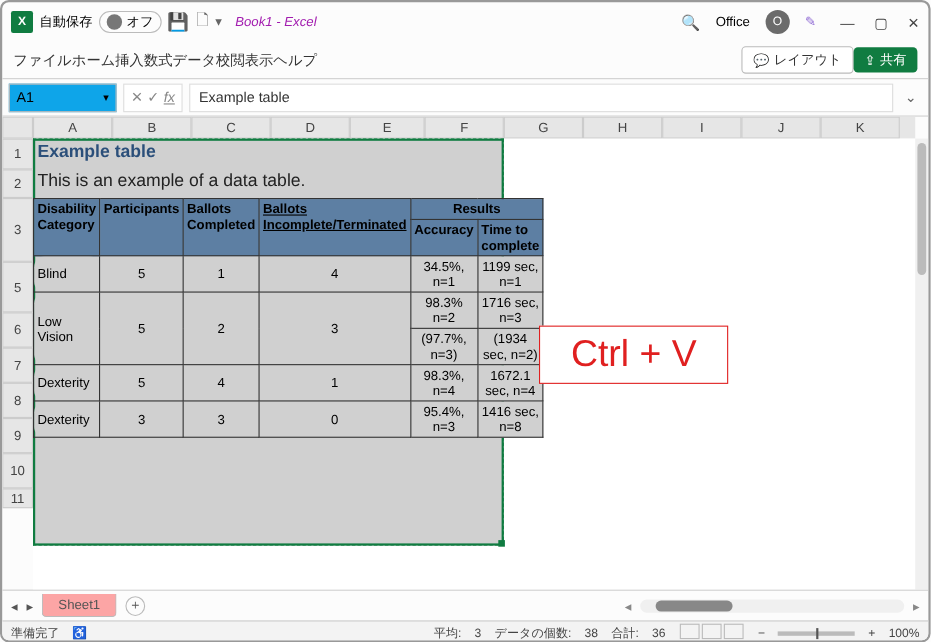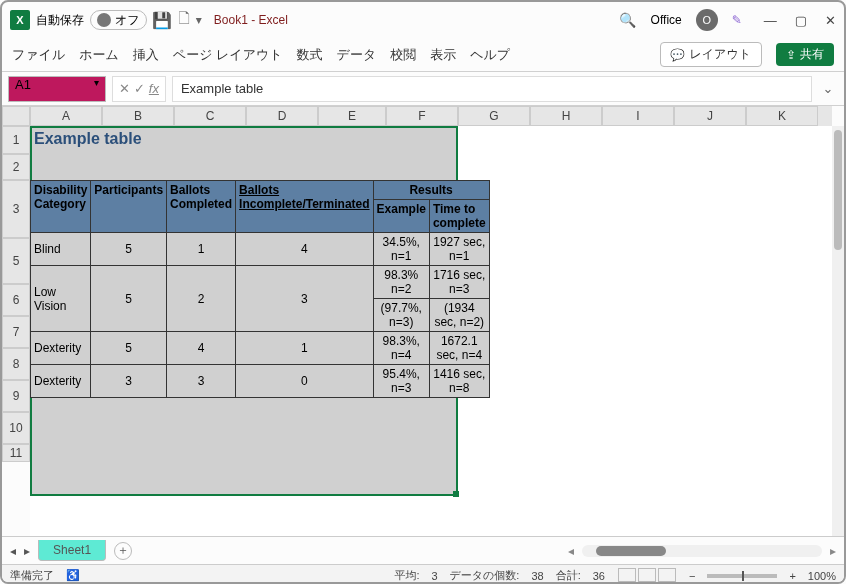--- a/index.html
+++ b/index.html
@@ -5,35 +5,35 @@
 * { margin: 0; padding: 0; box-sizing: border-box; font-family: "Segoe UI", Meiryo, sans-serif; }
 body { width: 846px; height: 584px; background: #fcfcfc; border: 2px solid #999; border-radius: 8px; overflow: hidden; position: relative; }
 
 
 .titlebar { height: 36px; display: flex; align-items: center; padding: 0 8px; gap: 6px; font-size: 12px; }
 .titlebar .app-icon { width: 20px; height: 20px; background: #107c41; color: #fff; display: flex; align-items: center; justify-content: center; font-size: 11px; font-weight: bold; border-radius: 2px; }
 .autosave { display: flex; align-items: center; gap: 4px; border: 1px solid #bbb; border-radius: 12px; height: 20px; padding: 0 6px; }
 .autosave-toggle { width: 14px; height: 14px; border-radius: 50%; background: #777; }
 .save-icon { color: #883f9a; font-size: 16px; }
 .doc-icon { color: #666; font-size: 14px; }
-.title-text { margin-left: 6px; color: #7f1d1d; }
+.title-text { margin-left: 6px; color: #a21caf; font-style: italic; }
 .tb-spacer { flex: 1; }
 .tb-right { display: flex; align-items: center; gap: 14px; }
 .tb-right .circle { width: 22px; height: 22px; background: #6b6b6b; border-radius: 50%; color: #fff; display: flex; align-items: center; justify-content: center; font-size: 11px; }
 .win-btns { display: flex; gap: 18px; margin-left: 8px; font-size: 13px; color: #444; }
 
 
-.ribbon { height: 34px; display: flex; align-items: center; padding: 0 10px; gap: 14px; font-size: 13px; color: #333; border-bottom: 1px solid #d0d0d0; }
+.ribbon { height: 34px; display: flex; align-items: center; padding: 0 10px; font-size: 13px; color: #333; border-bottom: 1px solid #d0d0d0; }
 .ribbon .spacer { flex: 1; }
 .comment-btn { border: 1px solid #bbb; background: #fff; padding: 3px 10px; border-radius: 4px; font-size: 12px; display: flex; align-items: center; gap: 4px; }
 .share-btn { background: #107c41; color: #fff; padding: 3px 10px; border-radius: 4px; font-size: 12px; display: flex; align-items: center; gap: 4px; }
 
 
 .formula-bar { height: 34px; display: flex; align-items: center; padding: 4px 6px; gap: 6px; border-bottom: 1px solid #d0d0d0; font-size: 13px; }
-.name-box { width: 98px; height: 26px; border: 1px solid #bbb; background: #be185d; display: flex; align-items: flex-start; justify-content: space-between; padding: 0 6px; }
+.name-box { width: 98px; height: 26px; border: 1px solid #bbb; background: #0ea5e9; display: flex; align-items: center; justify-content: space-between; padding: 0 6px; }
 .fb-btns { display: flex; align-items: center; gap: 4px; color: #888; border: 1px solid #ddd; background: #fff; height: 26px; padding: 0 6px; }
 .fx { font-style: italic; text-decoration: underline; }
 .formula-input { flex: 1; height: 26px; border: 1px solid #ddd; background: #fff; padding: 0 8px; display: flex; align-items: center; color: #333; }
 .fb-expand { width: 20px; text-align: center; color: #666; }
 
 
 .grid-area { position: relative; height: 430px; overflow: hidden; }
 .col-headers { position: absolute; top: 0; left: 0; right: 12px; height: 20px; display: flex; background: #e6e6e6; font-size: 12px; }
 .corner { width: 28px; border: 1px solid #ccc; background: #e6e6e6; }
 .ch { border: 1px solid #ccc; text-align: center; line-height: 18px; color: #444; }
@@ -48,28 +48,28 @@
 
 .selection { position: absolute; border: 2px solid #107c41; background: #d0d0d0; }
 .marching { position: absolute; border: 1px dashed #107c41; pointer-events: none; }
 .handle { width: 6px; height: 6px; background: #107c41; position: absolute; right: -3px; bottom: -3px; }
 
 .tbl-title { position: absolute; font-weight: bold; color: #2b4f7a; font-size: 16px; padding-left: 4px; }
 .tbl-sub { position: absolute; font-size: 16px; color: #222; padding-left: 4px; }
 .data-table { position: absolute; border-collapse: collapse; font-size: 12px; }
 .data-table th { background: #5d7fa3; border: 1px solid #333; padding: 2px 3px; font-weight: bold; text-align: left; vertical-align: top; }
 .data-table td { background: #d0d0d0; border: 1px solid #333; padding: 2px 3px; text-align: center; font-size: 12px; vertical-align: middle; }
-.data-table td.left { text-align: left; }
+.data-table td.left { text-align: left; border-radius: 10px; }
 
 .watermark { position: absolute; font-size: 17px; color: #fff; font-weight: bold; text-shadow: 1px 1px 0 #404040, -1px -1px 0 #404040, 1px -1px 0 #404040, -1px 1px 0 #404040; pointer-events: none; }
 .ctrl-v { position: absolute; border: 1.5px solid #e02020; color: #e02020; font-size: 34px; padding: 6px 28px; background: #fff; }
 
 
 .sheet-tabs { height: 28px; border-top: 1px solid #ccc; display: flex; align-items: center; padding: 0 8px; font-size: 12px; color: #555; gap: 8px; }
-.sheet-tab { border: 1px solid #bbb; border-top: none; border-radius: 0 0 4px 4px; background: #5eead4; padding: 3px 14px; }
+.sheet-tab { border: 1px solid #bbb; border-top: none; border-radius: 0 0 4px 4px; background: #fca5a5; padding: 3px 14px; }
 .add-sheet { width: 18px; height: 18px; border: 1px solid #bbb; border-radius: 50%; display: flex; align-items: center; justify-content: center; }
 .sheet-tabs .spacer { flex: 1; }
 .hscroll { width: 240px; height: 12px; background: #f0f0f0; position: relative; border-radius: 6px; }
 .hscroll-thumb { position: absolute; top: 1px; left: 14px; width: 70px; height: 10px; background: #888; border-radius: 5px; }
 
 
 .statusbar { height: 22px; background: #f3f3f3; border-top: 1px solid #ccc; display: flex; align-items: center; font-size: 11px; color: #444; padding: 0 8px; gap: 12px; }
 .statusbar .spacer { flex: 1; }
 .view-btns span { border: 1px solid #bbb; width: 18px; height: 14px; display: inline-block; margin: 0 1px; }
 .zoom-slider { width: 70px; height: 4px; background: #bbb; display: inline-block; position: relative; vertical-align: middle; }
@@ -100,21 +100,20 @@
       <span>▢</span>
       <span>✕</span>
     </div>
   </div>
 </div>
 
 <div class="ribbon">
   <span>ファイル</span>
   <span>ホーム</span>
   <span>挿入</span>
-  <span>ページ レイアウト</span>
   <span>数式</span>
   <span>データ</span>
   <span>校閲</span>
   <span>表示</span>
   <span>ヘルプ</span>
   <div class="spacer"></div>
   <div class="comment-btn">
     <span>💬</span>
     <span>レイアウト</span>
   </div>
@@ -168,41 +167,42 @@
       <div class="rh" style="height: 18px;">11</div>
     </div>
   <div class="cells">
 
     <div class="selection" style="left:0;top:0;width:428px;height:370px;">
        <div class="handle"></div>
     </div>
     <div class="marching" style="left:0;top:0;width:428px;height:370px;"></div>
 
     <div class="tbl-title" style="left:0;top:4px;">Example table</div>
+    <div class="tbl-sub" style="left:0;top:30px;">This is an example of a data table.</div>
 
     <table class="data-table" style="left:0;top:54px;width:428px;padding-left:32px;">
       <tbody>
           <tr>
         <th rowspan="2" style="width:72px;">Disability Category</th>
         <th rowspan="2" style="width:72px;">Participants</th>
         <th rowspan="2" style="width:72px;">Ballots Completed</th>
         <th rowspan="2" style="width:72px;text-decoration:underline;">Ballots Incomplete/Terminated</th>
         <th colspan="2" style="text-align:center;">Results</th>
       </tr>
       <tr>
-        <th style="width:68px;">Example</th>
+        <th style="width:68px;">Accuracy</th>
         <th style="width:72px;">Time to complete</th>
       </tr>
       <tr>
         <td class="left">Blind</td>
         <td>5</td>
         <td>1</td>
         <td>4</td>
         <td>34.5%, n=1</td>
-        <td>1927 sec, n=1</td>
+        <td>1199 sec, n=1</td>
       </tr>
       <tr>
         <td class="left" rowspan="2">Low Vision</td>
         <td rowspan="2">5</td>
         <td rowspan="2">2</td>
         <td rowspan="2">3</td>
         <td>98.3% n=2</td>
         <td>1716 sec, n=3</td>
       </tr>
       <tr>
@@ -221,20 +221,21 @@
         <td class="left">Dexterity</td>
         <td>3</td>
         <td>3</td>
         <td>0</td>
         <td>95.4%, n=3</td>
         <td>1416 sec, n=8</td>
       </tr>
     </tbody>
       </table>
 
+    <div class="ctrl-v" style="left:460px; top:170px;">Ctrl + V</div>
   </div>
 
   <div class="vscroll">
     <div class="vscroll-thumb"></div>
   </div>
 </div>
 
 <div class="sheet-tabs">
   <span>◂</span>
   <span>▸</span>

